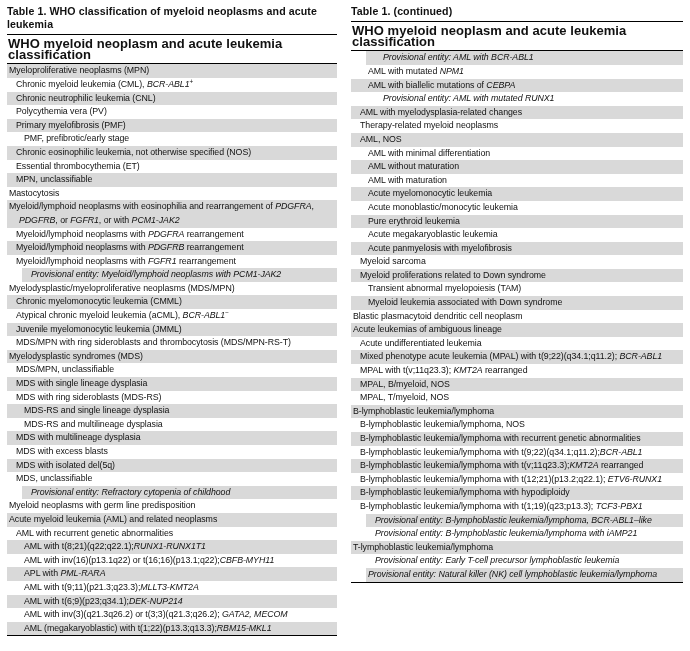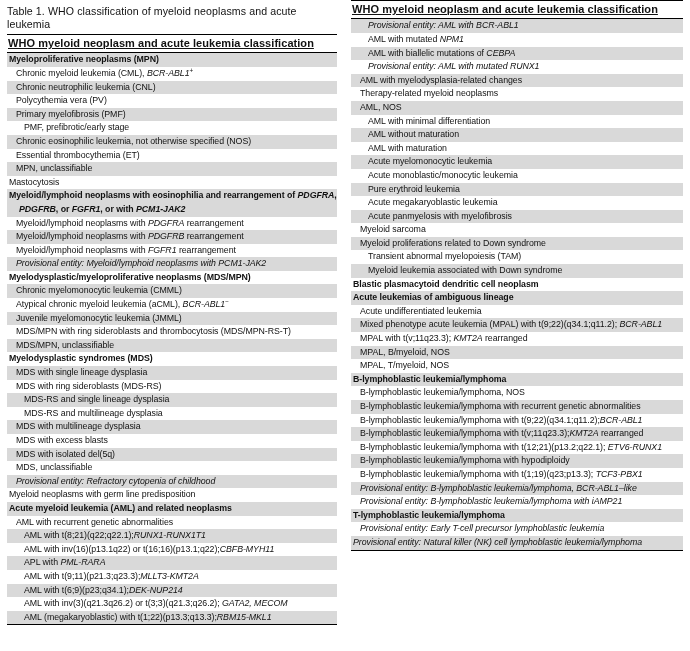--- a/index.html
+++ b/index.html
@@ -11,53 +11,52 @@
     position: relative;
     overflow: hidden;
   }
   .page { position: absolute; left: 0; top: 0; width: 690px; height: 651px; background: #fff; }
 
   .col { position: absolute; top: 0; }
   .col-left  { left: 7px;  width: 330px; }
   .col-right { left: 351px; width: 332px; }
 
   .tbl-title {
-    font-weight: normal;
+    font-weight: bold;
     font-size: 10.6px;
     line-height: 13px;
     padding-top: 5px;
     margin-bottom: 3px;
     letter-spacing: 0.1px;
   }
   .rule-heavy { border-top: 1.6px solid #000; }
   .rule-light { border-top: 1px solid #000; }
 
   .col-header {
     font-weight: bold;
-    font-size: 11px;
+    font-size: 13px;
     line-height: 11px;
     padding: 3.2px 0 3.2px 1px;
     letter-spacing: 0.05px;
-    text-decoration: underline;
   }
 
   .rows { width: 100%; }
   .row {
     font-size: 8.8px;
     line-height: 13.6px;
     min-height: 13.6px;
     letter-spacing: -0.05px;
   }
   .rows .row:nth-child(odd) { background: var(--shade, #d9d9d9); }
 
   .row.ind0 { padding-left: 12px; text-indent: -10px; }
   .row.ind1 { padding-left: 19px; text-indent: -10px; }
   .row.ind2 { padding-left: 27px; text-indent: -10px; }
-  .row.b  { font-weight: bold; }
-  .row.it { font-style: italic; }
+  .row.b  { font-weight: normal; }
+  .row.it { font-style: italic; margin-left: 15px; }
   .row span.it { font-style: italic; }
   .row span.sup {
     font-size: 6.3px;
     vertical-align: baseline;
     position: relative;
     top: -3px;
   }
   .bottom-rule { margin-top: 0px; }
 </style>
 </head>
@@ -84,22 +83,22 @@
         <div class="row ind0 b"><span>Myeloid/lymphoid neoplasms with eosinophilia and rearrangement of </span><span class="it">PDGFRA</span><span>, </span><span class="it">PDGFRB</span><span>, or </span><span class="it">FGFR1</span><span>, or with </span><span class="it">PCM1-JAK2</span></div>
         <div class="row ind1"><span>Myeloid/lymphoid neoplasms with </span><span class="it">PDGFRA</span><span> rearrangement</span></div>
         <div class="row ind1"><span>Myeloid/lymphoid neoplasms with </span><span class="it">PDGFRB</span><span> rearrangement</span></div>
         <div class="row ind1"><span>Myeloid/lymphoid neoplasms with </span><span class="it">FGFR1</span><span> rearrangement</span></div>
         <div class="row ind1 it"><span>Provisional entity: Myeloid/lymphoid neoplasms with PCM1-JAK2</span></div>
         <div class="row ind0 b"><span>Myelodysplastic/myeloproliferative neoplasms (MDS/MPN)</span></div>
         <div class="row ind1"><span>Chronic myelomonocytic leukemia (CMML)</span></div>
         <div class="row ind1"><span>Atypical chronic myeloid leukemia (aCML), </span><span class="it">BCR-ABL1</span><span class="sup">−</span></div>
         <div class="row ind1"><span>Juvenile myelomonocytic leukemia (JMML)</span></div>
         <div class="row ind1"><span>MDS/MPN with ring sideroblasts and thrombocytosis (MDS/MPN-RS-T)</span></div>
+        <div class="row ind0 b"><span>Myelodysplastic syndromes (MDS)</span></div>
         <div class="row ind1"><span>MDS/MPN, unclassifiable</span></div>
-        <div class="row ind0 b"><span>Myelodysplastic syndromes (MDS)</span></div>
         <div class="row ind1"><span>MDS with single lineage dysplasia</span></div>
         <div class="row ind1"><span>MDS with ring sideroblasts (MDS-RS)</span></div>
         <div class="row ind2"><span>MDS-RS and single lineage dysplasia</span></div>
         <div class="row ind2"><span>MDS-RS and multilineage dysplasia</span></div>
         <div class="row ind1"><span>MDS with multilineage dysplasia</span></div>
         <div class="row ind1"><span>MDS with excess blasts</span></div>
         <div class="row ind1"><span>MDS with isolated del(5q)</span></div>
         <div class="row ind1"><span>MDS, unclassifiable</span></div>
         <div class="row ind1 it"><span>Provisional entity: Refractory cytopenia of childhood</span></div>
         <div class="row ind0"><span>Myeloid neoplasms with germ line predisposition</span></div>
@@ -110,20 +109,21 @@
         <div class="row ind2"><span>APL with </span><span class="it">PML-RARA</span></div>
         <div class="row ind2"><span>AML with t(9;11)(p21.3;q23.3);</span><span class="it">MLLT3-KMT2A</span></div>
         <div class="row ind2"><span>AML with t(6;9)(p23;q34.1);</span><span class="it">DEK-NUP214</span></div>
         <div class="row ind2"><span>AML with inv(3)(q21.3q26.2) or t(3;3)(q21.3;q26.2); </span><span class="it">GATA2, MECOM</span></div>
         <div class="row ind2"><span>AML (megakaryoblastic) with t(1;22)(p13.3;q13.3);</span><span class="it">RBM15-MKL1</span></div>
       </div>
     <div class="rule-heavy bottom-rule"></div>
   </div>
 
   <div class="col col-right">
+    <div class="tbl-title">Table 1. (continued)</div>
     <div class="rule-heavy"></div>
     <div class="col-header">WHO myeloid neoplasm and acute leukemia classification</div>
     <div class="rule-light"></div>
     <div class="rows">
         <div class="row ind2 it"><span>Provisional entity: AML with BCR-ABL1</span></div>
         <div class="row ind2"><span>AML with mutated </span><span class="it">NPM1</span></div>
         <div class="row ind2"><span>AML with biallelic mutations of </span><span class="it">CEBPA</span></div>
         <div class="row ind2 it"><span>Provisional entity: AML with mutated RUNX1</span></div>
         <div class="row ind1"><span>AML with myelodysplasia-related changes</span></div>
         <div class="row ind1"><span>Therapy-related myeloid neoplasms</span></div>

